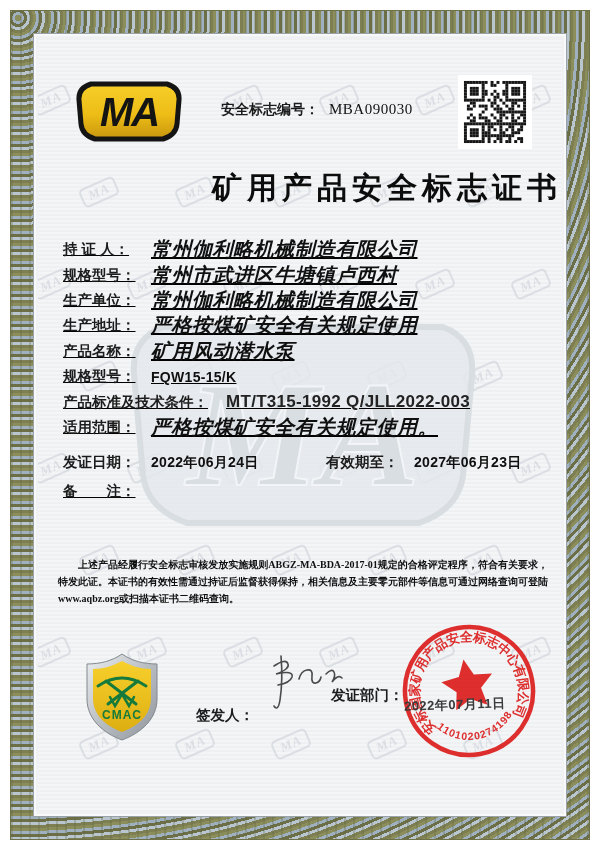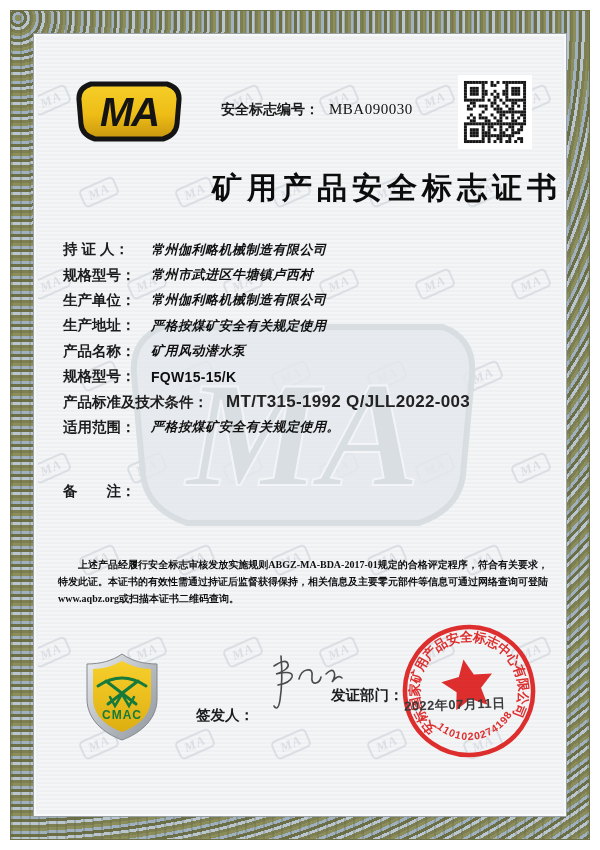--- a/index.html
+++ b/index.html
@@ -43,31 +43,31 @@
   .serial-value { font-family:"Liberation Serif", serif; font-size:15px; color:#111; margin-left:10px; letter-spacing:.5px; }
   .qr { position:absolute; left:420px; top:37px; background:#fff; padding:3px; }
 
   .cert-title {
     position:absolute; left:0; top:130px; width:100%; text-align:right;
     font-family:"Liberation Serif", serif; font-weight:900; font-size:30px;
     letter-spacing:5px; color:#0c0c0c;
   }
 
   
-  .fields { position:absolute; left:25px; top:199px; width:475px; }
+  .fields { position:absolute; left:25px; top:199px; width:475px;text-decoration:underline; }
   .frow { height:25.4px; display:flex; align-items:center; white-space:nowrap; }
   .f-label { font-weight:bold; font-size:14.5px; color:#1c1c1c; width:88px; flex:none; }
   .f-label.wide { width:163px; }
-  .v-kai { font-family:"Liberation Serif", serif; font-style:italic; font-weight:bold; font-size:13px; color:#101010; letter-spacing:.5px; }
+  .v-kai { font-family:"Liberation Serif", serif; font-style:italic; font-weight:bold; font-size:20px; color:#101010; letter-spacing:.5px; }
   .v-hei { font-weight:bold; font-size:14px; color:#0f0f0f; letter-spacing:.3px; }
   .v-hei-reg { font-weight:600; font-size:17px; color:#222; letter-spacing:.3px; }
 
   .validity { position:absolute; left:25px; top:412px; height:25px; display:flex; align-items:center; white-space:nowrap; }
   .pair2 { position:absolute; left:263px; display:flex; align-items:center; }
-  .remark { position:absolute; left:25px; top:444px; display:flex; align-items:flex-end; }
+  .remark { position:absolute; left:25px; top:444px; display:flex; align-items:flex-end;text-decoration:underline; }
 
   
   .statement {
     position:absolute; left:20px; top:518px; width:490px;
     font-family:"Liberation Serif", serif; font-weight:bold; font-size:10px;
     line-height:17px; color:#101010; text-indent:2em; text-align:justify;
   }
 
   
   .cmac { position:absolute; left:46px; top:614px; }
@@ -436,20 +436,28 @@
       <div class="frow">
         <span class="f-label wide">产品标准及技术条件：</span>
         <span class="v-hei-reg">MT/T315-1992 Q/JLL2022-003</span>
       </div>
       <div class="frow">
         <span class="f-label">适用范围：</span>
         <span class="v-kai">严格按煤矿安全有关规定使用。</span>
       </div>
     </div>
 
+    <div class="validity">
+      <span class="f-label">发证日期：</span>
+      <span class="v-hei">2022年06月24日</span>
+      <span class="pair2">
+        <span class="f-label">有效期至：</span>
+        <span class="v-hei">2027年06月23日</span>
+      </span>
+    </div>
 
     <div class="remark">
       <span class="f-label">备　　注：</span>
     </div>
 
     <div class="statement">上述产品经履行安全标志审核发放实施规则ABGZ-MA-BDA-2017-01规定的合格评定程序，符合有关要求，特发此证。本证书的有效性需通过持证后监督获得保持，相关信息及主要零元部件等信息可通过网络查询可登陆www.aqbz.org或扫描本证书二维码查询。</div>
 
     <svg class="cmac" width="76" height="90" viewBox="0 0 76 90">
       <defs>
         <linearGradient id="gold2" x1="0" y1="0" x2="0" y2="1">

